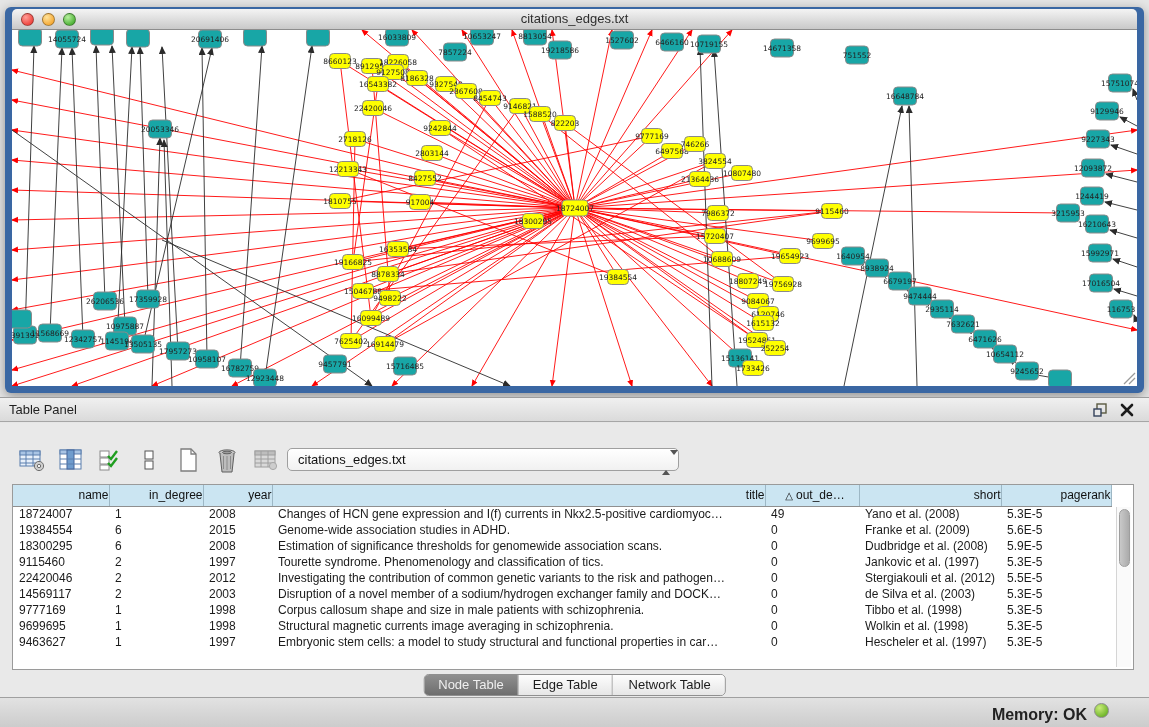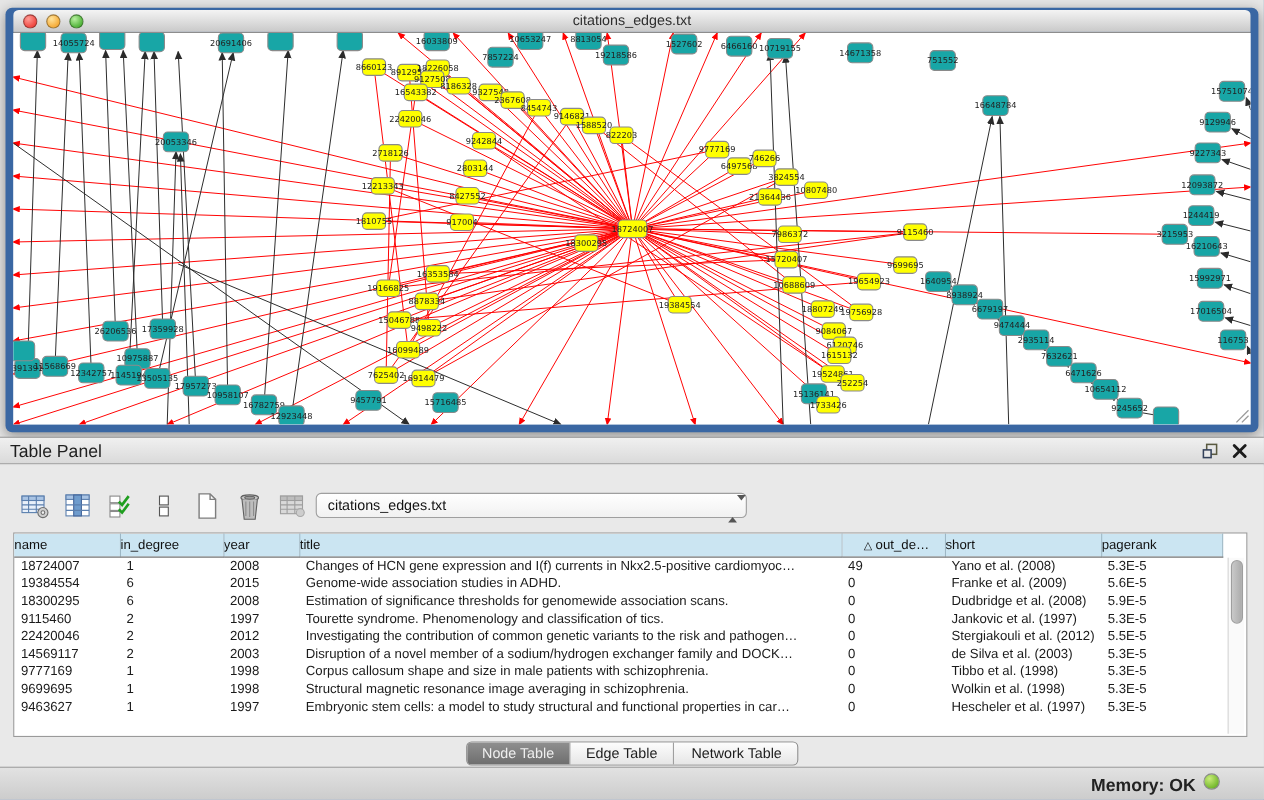--- a/index.html
+++ b/index.html
@@ -36,21 +36,21 @@
     position:relative; width:1125px; height:356px; background:#ffffff; overflow:hidden;
   }
   #net-svg text { font-family:"DejaVu Sans", sans-serif; }
 
   
   #panel-header {
     position:absolute; left:0; top:397px; width:1149px; height:25px;
     background:linear-gradient(#f0f0f0,#dadada);
     border-top:1px solid #9d9d9d; border-bottom:1px solid #a6a6a6;
   }
-  #panel-title { position:absolute; left:9px; top:4px; font-size:16px; color:#1f1f1f; }
+  #panel-title { position:absolute; left:9px; top:4px; font-size:13px; color:#1f1f1f; }
   #panel-float { position:absolute; right:40px; top:4px; width:17px; height:17px; cursor:default; }
   #panel-close { position:absolute; right:14px; top:4px; width:16px; height:16px; }
 
   
   #panel-body { position:absolute; left:0; top:423px; width:1149px; height:274px; background:#e9e9e9; }
 
   #toolbar { position:absolute; left:18px; top:22px; height:30px; display:flex; align-items:center; gap:11px; }
   .tb-btn { width:28px; height:28px; display:flex; align-items:center; justify-content:center; }
   #fx-label { font-family:"Liberation Serif", serif; font-style:italic; font-weight:bold; font-size:16px; color:#1a1a1a; }
 
@@ -71,21 +71,21 @@
   }
 
   
   #table-wrap {
     position:absolute; left:12px; top:61px; width:1122px; height:186px;
     background:#fff; border:1px solid #9a9a9a;
   }
   table { border-collapse:collapse; table-layout:fixed; width:1098px; }
   th {
     background:#cbe5f2; border-right:1px solid #9db7c5; border-bottom:1px solid #8f8f8f;
-    height:21px; font-size:12px; font-weight:normal; color:#111; text-align:left;
+    height:21px; font-size:12px; font-weight:normal; color:#111; text-align:right;
     overflow:hidden; white-space:nowrap;
   }
   td {
     height:16px; font-size:12px; color:#1b1b1b; padding:0 3px 0 6px;
     white-space:nowrap; overflow:hidden; text-overflow:clip;
   }
   .sort-tri { font-size:10px; margin-right:3px; }
   #v-scroll {
     position:absolute; right:2px; top:22px; width:15px; height:160px;
     background:#fafafa; border-left:1px solid #d5d5d5;
@@ -876,21 +876,21 @@
             <td>1998</td>
             <td>Corpus callosum shape and size in male patients with schizophrenia.</td>
             <td>0</td>
             <td>Tibbo et al. (1998)</td>
             <td>5.3E-5</td>
           </tr>
           <tr>
             <td>9699695</td>
             <td>1</td>
             <td>1998</td>
-            <td>Structural magnetic resonance image averaging in schizophrenia.</td>
+            <td>Structural magnetic currents image averaging in schizophrenia.</td>
             <td>0</td>
             <td>Wolkin et al. (1998)</td>
             <td>5.3E-5</td>
           </tr>
           <tr>
             <td>9463627</td>
             <td>1</td>
             <td>1997</td>
             <td>Embryonic stem cells: a model to study structural and functional properties in car…</td>
             <td>0</td>

